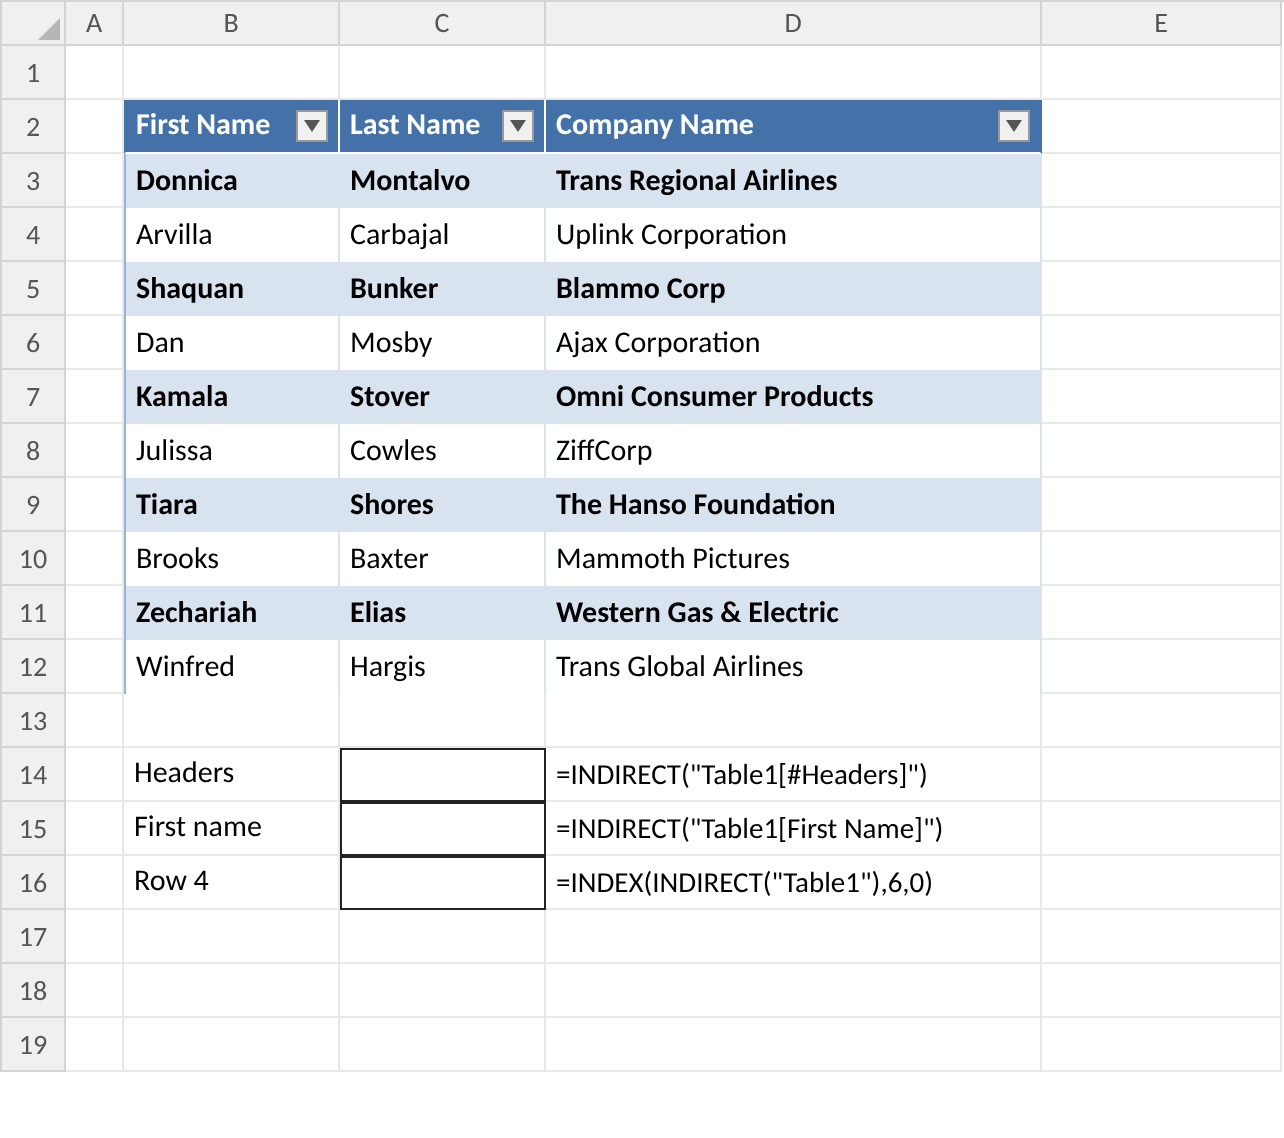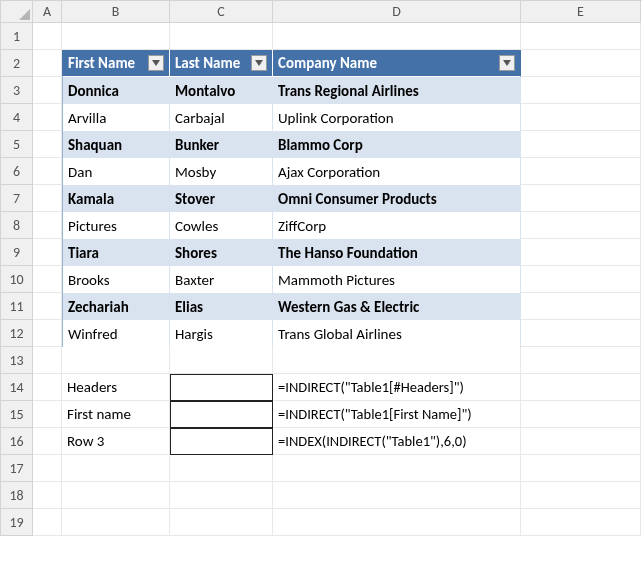--- a/index.html
+++ b/index.html
@@ -173,21 +173,21 @@
 
   <div class="rowhdr">7</div>
   <div class="cell"></div>
   <div class="cell tcell odd tb-first">Kamala</div>
   <div class="cell tcell odd">Stover</div>
   <div class="cell tcell odd tb-last">Omni Consumer Products</div>
   <div class="cell"></div>
 
   <div class="rowhdr">8</div>
   <div class="cell"></div>
-  <div class="cell tcell even tb-first">Pictures</div>
+  <div class="cell tcell even tb-first">Julissa</div>
   <div class="cell tcell even">Cowles</div>
   <div class="cell tcell even tb-last">ZiffCorp</div>
   <div class="cell"></div>
 
   <div class="rowhdr">9</div>
   <div class="cell"></div>
   <div class="cell tcell odd tb-first">Tiara</div>
   <div class="cell tcell odd">Shores</div>
   <div class="cell tcell odd tb-last">The Hanso Foundation</div>
   <div class="cell"></div>
@@ -229,21 +229,21 @@
 
   <div class="rowhdr">15</div>
   <div class="cell"></div>
   <div class="cell">First name</div>
   <div class="cell boxed"></div>
   <div class="cell formula">=INDIRECT("Table1[First Name]")</div>
   <div class="cell"></div>
 
   <div class="rowhdr">16</div>
   <div class="cell"></div>
-  <div class="cell">Row 3</div>
+  <div class="cell">Row 4</div>
   <div class="cell boxed"></div>
   <div class="cell formula">=INDEX(INDIRECT("Table1"),6,0)</div>
   <div class="cell"></div>
 
   <div class="rowhdr">17</div>
   <div class="cell"></div>
     <div class="cell"></div>
     <div class="cell"></div>
     <div class="cell"></div>
     <div class="cell"></div>

